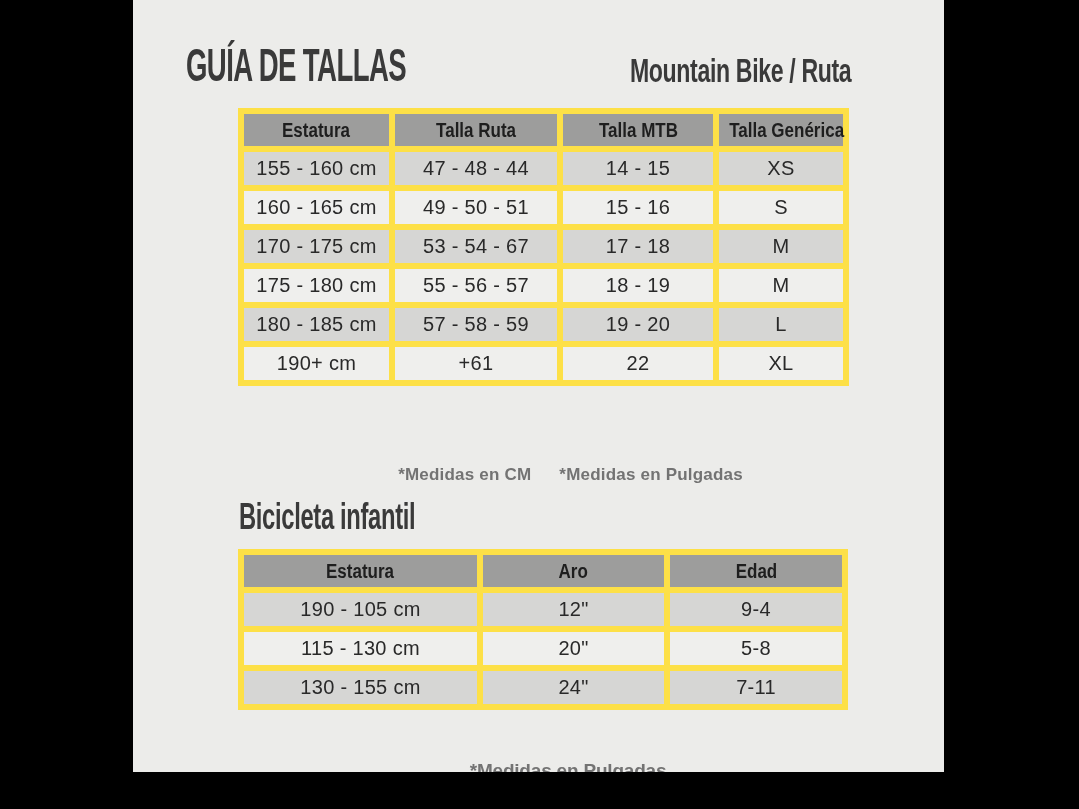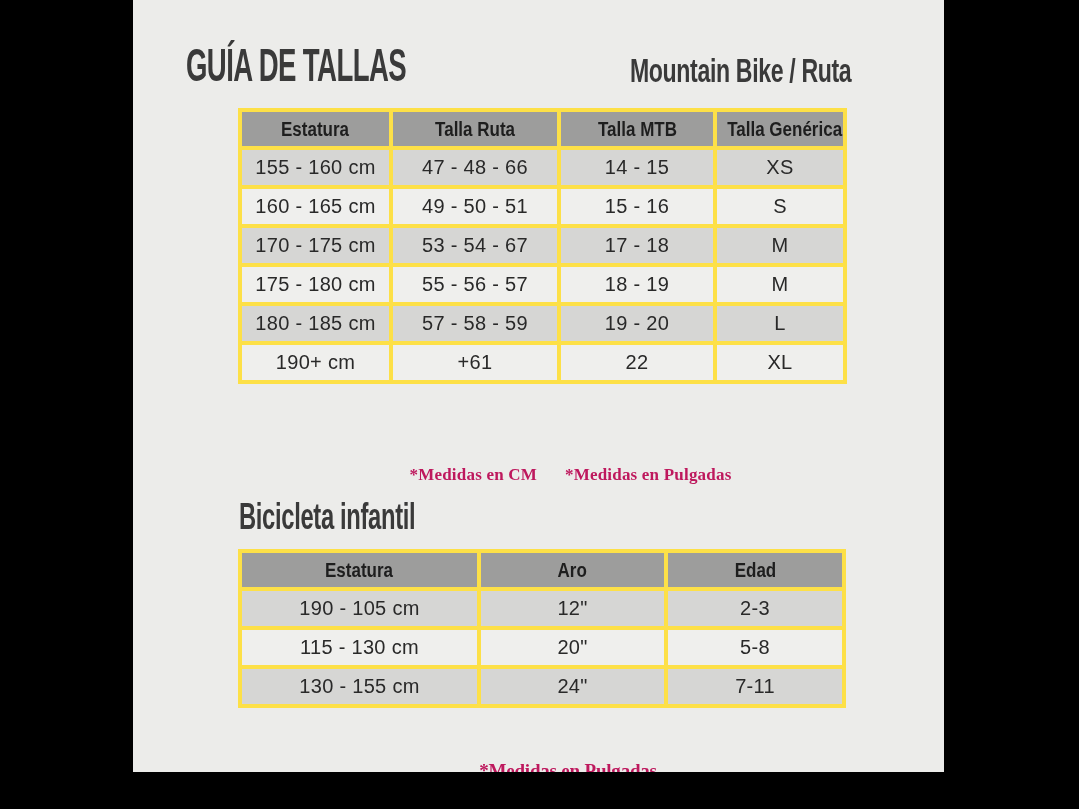--- a/index.html
+++ b/index.html
@@ -63,21 +63,21 @@
   table.size-table {
     position: absolute;
     border-collapse: collapse;
     table-layout: fixed;
     background: #EFEFED;
   }
   .adult-table { left: 105px; top: 108px; width: 605px; }
   .kids-table  { left: 105px; top: 549px; width: 604px; }
 
   table.size-table td, table.size-table th {
-    border: 4px solid #fde047;
+    border: 6px solid #fde047;
     text-align: center;
     vertical-align: middle;
     padding: 0;
     color: #292929;
     font-size: 20px;
     font-weight: normal;
     letter-spacing: 0.3px;
   }
   table.size-table thead tr { height: 38px; background: #9D9D9C; }
   .kids-table thead tr { height: 40px; }
@@ -100,24 +100,23 @@
     width: 605px;
     display: flex;
     justify-content: center;
     gap: 28px;
     padding-left: 60px;
     box-sizing: border-box;
   }
   .footnote {
     font-size: 17px;
     font-weight: bold;
-    color: #be185d;
+    color: #737373;
     letter-spacing: 0.2px;
     white-space: nowrap;
-    font-family: Liberation Serif, serif;
   }
   .kids-footnote-row {
     position: absolute;
     left: 133px; top: 760px;
     width: 604px;
     text-align: center;
   }
   .kids-footnote-row .footnote { font-size: 19px; letter-spacing: -0.2px; }
 </style>
 </head>
@@ -140,21 +139,21 @@
         <tr>
           <th><span class="hdr-text">Estatura</span></th>
           <th><span class="hdr-text">Talla Ruta</span></th>
           <th><span class="hdr-text">Talla MTB</span></th>
           <th><span class="hdr-text">Talla Genérica</span></th>
         </tr>
       </thead>
       <tbody>
         <tr>
           <td>155 - 160 cm</td>
-          <td>47 - 48 - 66</td>
+          <td>47 - 48 - 44</td>
           <td>14 - 15</td>
           <td>XS</td>
         </tr>
         <tr>
           <td>160 - 165 cm</td>
           <td>49 - 50 - 51</td>
           <td>15 - 16</td>
           <td>S</td>
         </tr>
         <tr>
@@ -201,21 +200,21 @@
         <tr>
           <th><span class="hdr-text">Estatura</span></th>
           <th><span class="hdr-text">Aro</span></th>
           <th><span class="hdr-text">Edad</span></th>
         </tr>
       </thead>
       <tbody>
         <tr>
           <td>190 - 105 cm</td>
           <td>12"</td>
-          <td>2-3</td>
+          <td>9-4</td>
         </tr>
         <tr>
           <td>115 - 130 cm</td>
           <td>20"</td>
           <td>5-8</td>
         </tr>
         <tr>
           <td>130 - 155 cm</td>
           <td>24"</td>
           <td>7-11</td>

